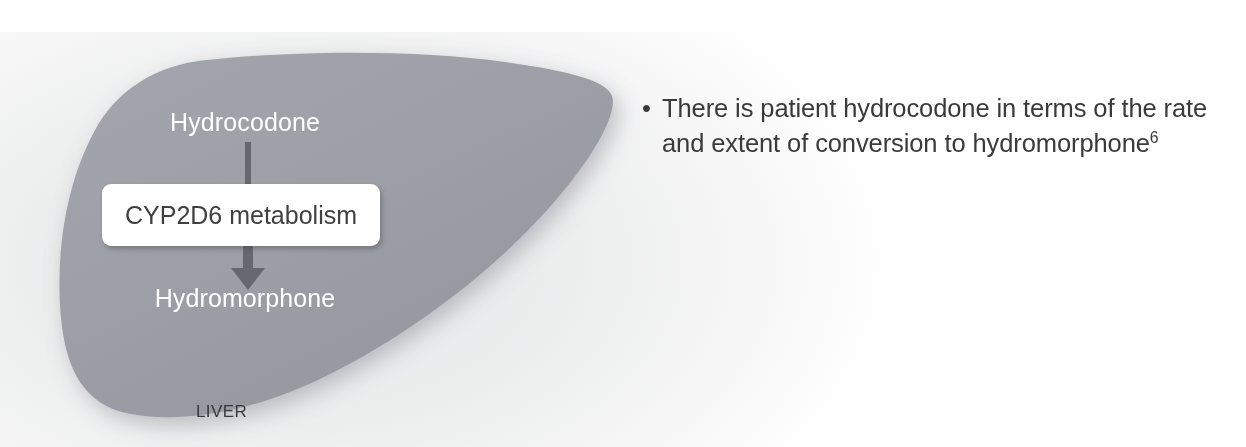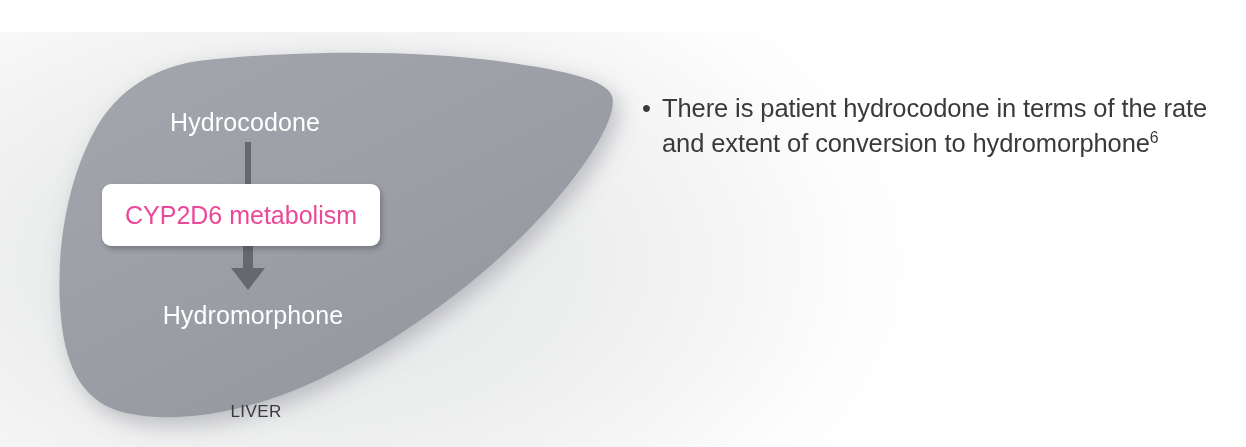--- a/index.html
+++ b/index.html
@@ -50,52 +50,50 @@
     white-space: nowrap;
     line-height: 1;
   }
   #label-hydrocodone {
     left: 0;
     top: 78px;
     width: 490px;
   }
   #label-hydromorphone {
     left: 0;
-    top: 271px;
+    top: 254px;
     width: 490px;
-    padding-left: 8px;
   }
 
   #cyp-box {
     position: absolute;
     left: 102px;
     top: 152px;
     width: 278px;
     height: 62px;
     background: #ffffff;
     border-radius: 9px;
     box-shadow: 2px 3px 5px rgba(60,62,70,0.38);
     display: flex;
     align-items: center;
     justify-content: center;
   }
   #cyp-box-label {
-    color: #ec4899;
+    color: #404040;
     font-size: 25px;
     font-weight: 400;
     white-space: nowrap;
     line-height: 1;
   }
 
   #liver-caption {
     position: absolute;
     left: 196px;
     top: 371px;
     width: 120px;
-    text-align: center;
     color: #3a3a3c;
     font-size: 17px;
     letter-spacing: 0.4px;
     line-height: 1;
   }
 
   
   #text-panel {
     position: absolute;
     left: 641px;

